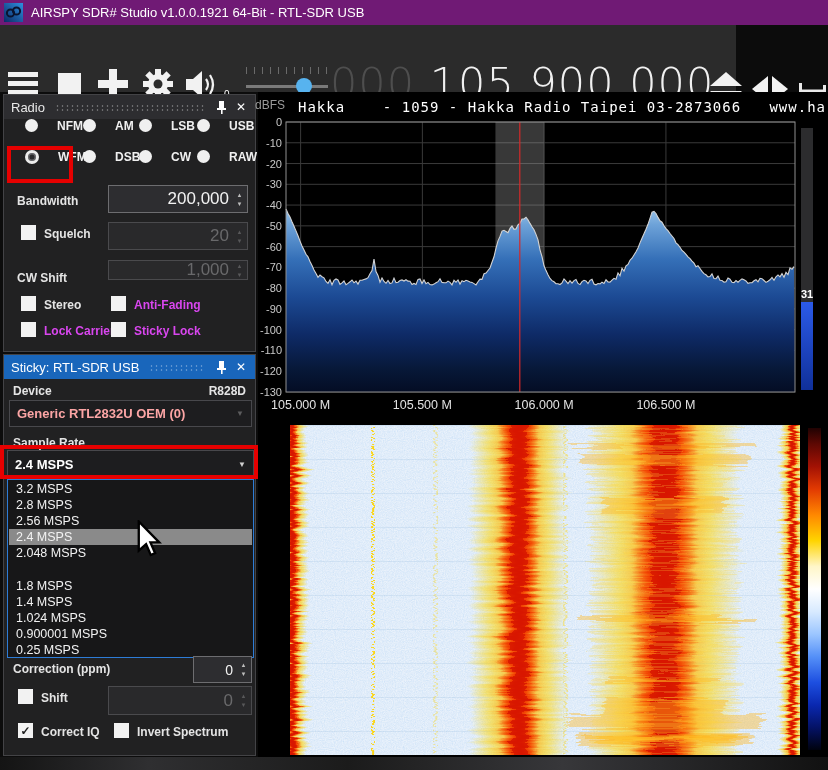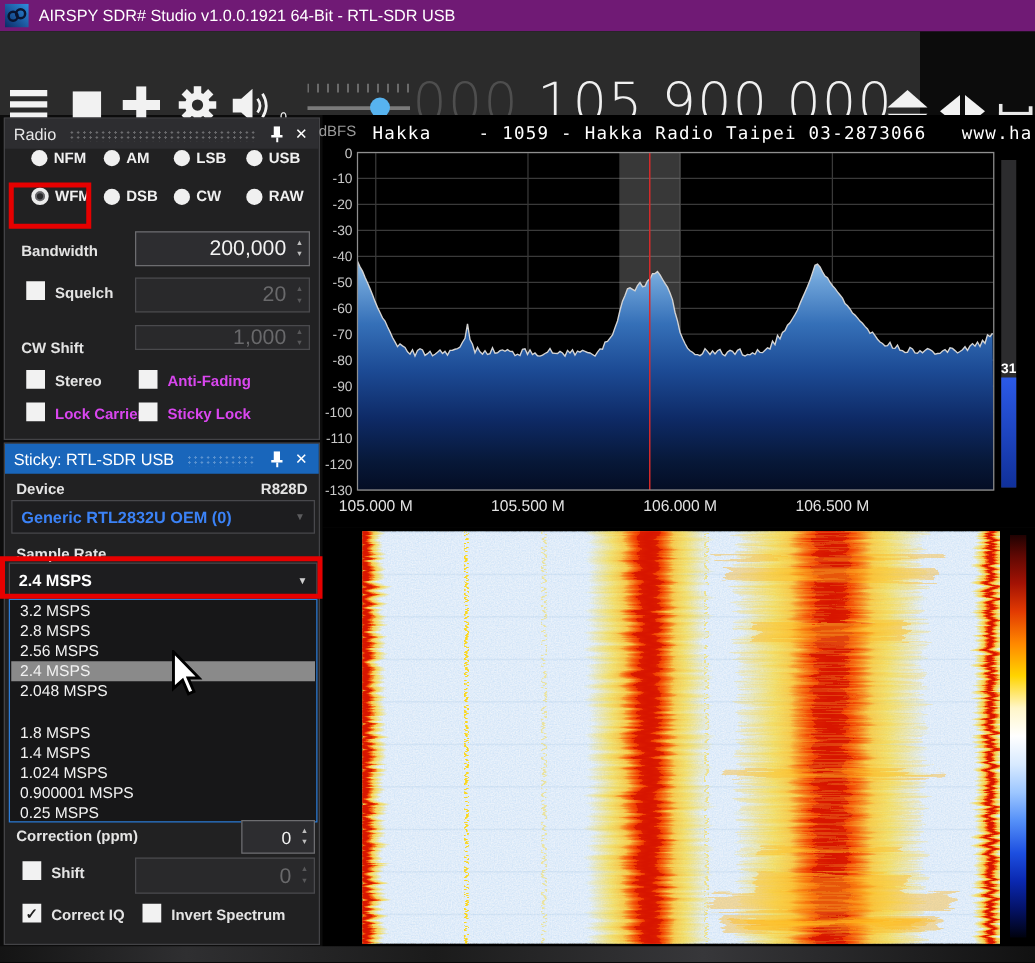--- a/index.html
+++ b/index.html
@@ -41,28 +41,28 @@
   .box.dis{background:#29292b;border-color:#4a4a4d;}
   .box.dis .val{color:#69696b;}
   .spin{width:15px;display:flex;flex-direction:column;align-items:center;gap:3px;}
   .spin span{font-size:6px;line-height:6px;color:#bdbdbd;}
   .box.dis .spin span{color:#58585a;}
   .cb{position:absolute;width:15px;height:15px;background:#f2f2f2;display:flex;
       align-items:center;justify-content:center;font-size:12px;font-weight:bold;color:#202020;}
   .combo{position:absolute;background:#1d1d1f;border:1px solid #48484c;display:flex;
          align-items:center;box-sizing:border-box;padding:0 7px;}
   .combo .cv{flex:1;font-size:13px;font-weight:bold;color:#fff;white-space:nowrap;overflow:hidden;}
-  .combo.dis .cv{color:#3b82f6;}
+  .combo.dis .cv{color:#fca5a5;}
   .combo .arr{font-size:8px;color:#cfcfcf;}
   .combo.dis .arr{color:#5c5c5e;}
   .list{position:absolute;background:#171718;border:1px solid #2d7cd6;box-sizing:border-box;}
   .opt{position:absolute;left:1px;right:1px;height:16px;line-height:16px;padding-left:7px;
        font-size:12.5px;color:#f2f2f2;white-space:nowrap;}
   .opt.sel{background:#8a8a8a;}
-  .mode{position:absolute;display:flex;align-items:flex-end;gap:5px;}
+  .mode{position:absolute;display:flex;align-items:flex-start;gap:19px;}
   .radio{width:13px;height:13px;border-radius:50%;background:#f0f0f0;flex:0 0 auto;}
   .radio.sel{width:8px;height:8px;background:#2a2a2c;border:3px solid #ececec;
              box-shadow:inset 0 0 0 1.5px #66666a;}
   .mlabel{font-size:12px;font-weight:bold;color:#f0f0f0;}
   
   .spanel{position:absolute;left:258px;top:92px;width:570px;height:330px;background:#000;}
   .wpanel{position:absolute;left:258px;top:422px;width:570px;height:336px;background:#000;}
   .dbfs{position:absolute;left:-3px;top:6px;font-size:12px;color:#9a9a9a;}
   .rds{position:absolute;left:40px;top:7px;width:528px;overflow:hidden;white-space:pre;
        font-family:"DejaVu Sans Mono",monospace;font-size:14px;letter-spacing:1px;color:#fff;}

